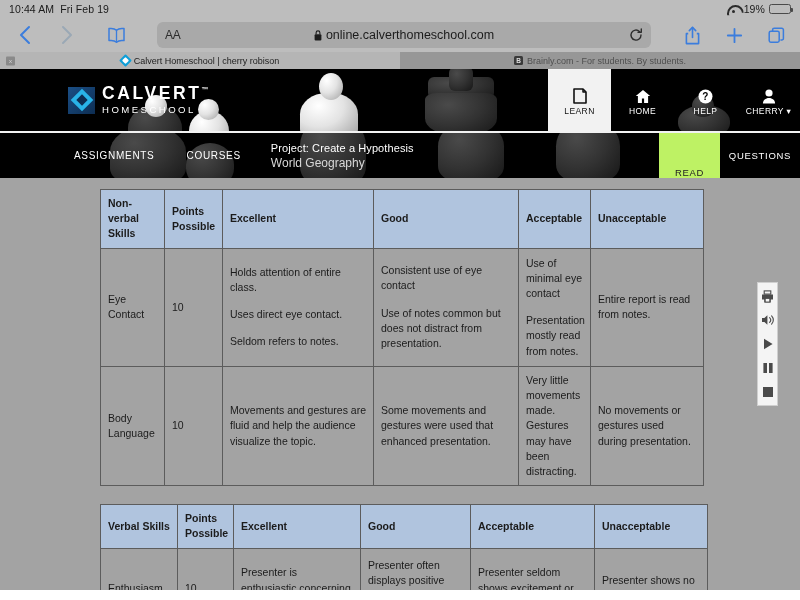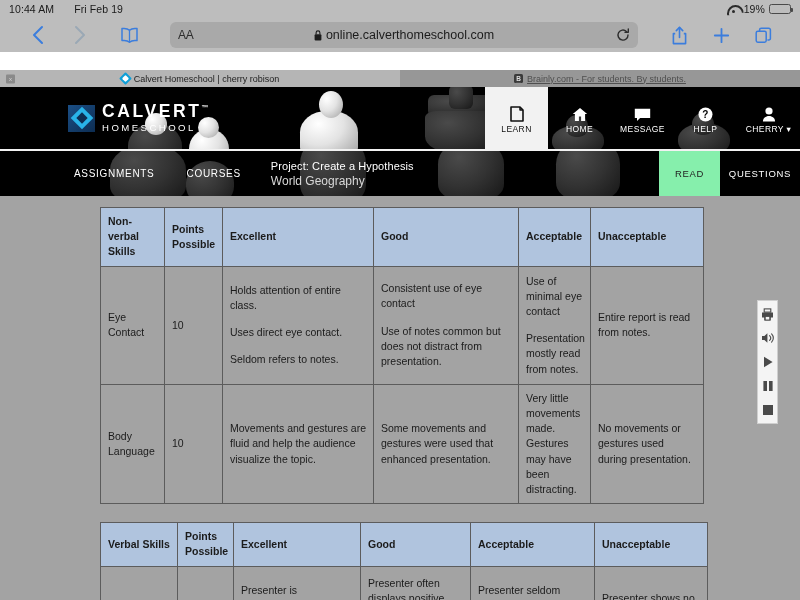--- a/index.html
+++ b/index.html
@@ -16,21 +16,21 @@
   .status-bar {
     height: 18px;
     background: #bdbdbd;
     display: flex;
     align-items: center;
     padding: 0 9px;
     font-size: 10.5px;
     color: #1a1a1a;
     letter-spacing: .1px;
   }
-  .status-left { display: flex; gap: 20px; align-items: center; }
+  .status-left { display: flex; gap: 6px; align-items: center; }
   .status-right { margin-left: auto; display: flex; gap: 4px; align-items: center; }
   .wifi-icon { display: inline-block; width: 13px; height: 10px; position: relative; }
   .wifi-icon::before {
     content: ""; position: absolute; left: 0; top: 1px;
     width: 13px; height: 13px;
     border: 2px solid #2b2b2b; border-radius: 50%;
     clip-path: polygon(0 0, 100% 0, 100% 46%, 50% 46%, 50% 60%, 0 60%);
   }
   .wifi-icon::after {
     content: ""; position: absolute; left: 5px; top: 6px;
@@ -46,21 +46,21 @@
     width: 1.6px; height: 4px; background: #4a4a4a; border-radius: 0 1px 1px 0;
   }
   .battery-fill { height: 100%; background: #4a4a4a; border-radius: 1px; }
 
   
   .browser-toolbar {
     height: 34px;
     background: #bdbdbd;
     display: flex;
     align-items: center;
-    padding: 0 24px;
+    padding: 0 11px;
     gap: 16px;
   }
   .nav-btn {
     width: 26px; height: 26px;
     display: flex; align-items: center; justify-content: center;
     color: #3b7ddd;
   }
   .nav-btn.disabled { color: #9aa8b5; }
   .nav-btn svg { display: block; }
   .url-bar {
@@ -79,28 +79,28 @@
     position: absolute; left: 0; right: 0;
     display: flex; align-items: center; justify-content: center;
     gap: 4px;
     pointer-events: none;
   }
   .url-text { font-size: 12.5px; color: #1c1c1c; }
   .lock-icon { display: block; }
   .reload-btn { margin-left: auto; color: #2d2d2d; display: flex; }
 
   
-  .tab-bar { height: 17px; display: flex; background: #0c4a6e; margin-top: 18px; }
+  .tab-bar { height: 17px; display: flex; background: #0c4a6e; }
   .tab {
     display: flex; align-items: center; justify-content: center;
     gap: 4px; height: 100%;
     font-size: 9px; position: relative;
   }
   .tab.active { background: #b5b5b5; color: #1d1d1d; flex: 0 0 400px; }
-  .tab.inactive { background: #979797; color: #4f4f4f; flex: 1; text-decoration: underline; }
+  .tab.inactive { background: #979797; color: #4f4f4f; flex: 1; }
   .tab-close {
     position: absolute; left: 6px; top: 50%; transform: translateY(-50%);
     width: 9px; height: 9px; background: #8a8a8a; border-radius: 1px;
     font-size: 6px; color: #d8d8d8; display: flex;
     align-items: center; justify-content: center;
   }
   .favicon-calvert {
     width: 9px; height: 9px; background: #0e9fd8;
     transform: rotate(45deg); border-radius: 1px;
     position: relative; flex: none;
@@ -199,21 +199,21 @@
   }
   .project-title { font-size: 11px; letter-spacing: .1px; }
   .project-sub { font-size: 12px; color: #d8d8d8; margin-top: 2px; }
   .sub-tabs { margin-left: auto; display: flex; align-items: stretch; }
   .sub-tab {
     width: 61px;
     display: flex; align-items: center; justify-content: center;
     font-size: 9.5px; letter-spacing: .7px;
     color: #fff;
   }
-  .sub-tab.active { background: #86efac; color: #222; }
+  .sub-tab.active { background: #bef264; color: #222; align-items: flex-end; }
   .sub-tab.qtab { width: 80px; }
 
   
   .page-content {
     position: relative;
     background: #a3a3a3;
     height: 412px;
     overflow: hidden;
     padding-top: 11px;
   }
@@ -378,28 +378,20 @@
         </span>
         <span>LEARN</span>
       </div>
       <div class="nav-item">
         <span class="nav-icon">
           <svg width="16" height="15" viewBox="0 0 16 15">
               <path d="M8 1L0.8 7.1h2.1V14h4V9.6h2.2V14h4V7.1h2.1z" fill="#ffffff"></path>
             </svg>
         </span>
         <span>HOME</span>
-      </div>
-      <div class="nav-item">
-        <span class="nav-icon">
-          <svg width="17" height="14" viewBox="0 0 17 14">
-              <path d="M0.8 0.8h15.4v9.1H6.1L3 13V9.9H0.8z" fill="#ffffff"></path>
-            </svg>
-        </span>
-        <span>MESSAGE</span>
       </div>
       <div class="nav-item">
         <span class="nav-icon">
           <svg width="15" height="15" viewBox="0 0 15 15">
               <circle cx="7.5" cy="7.5" r="7" fill="#ffffff"></circle>
               <text x="7.5" y="11.2" font-size="10" font-family="Liberation Sans, sans-serif" font-weight="bold" fill="#000" text-anchor="middle">?</text>
             </svg>
         </span>
         <span>HELP</span>
       </div>

